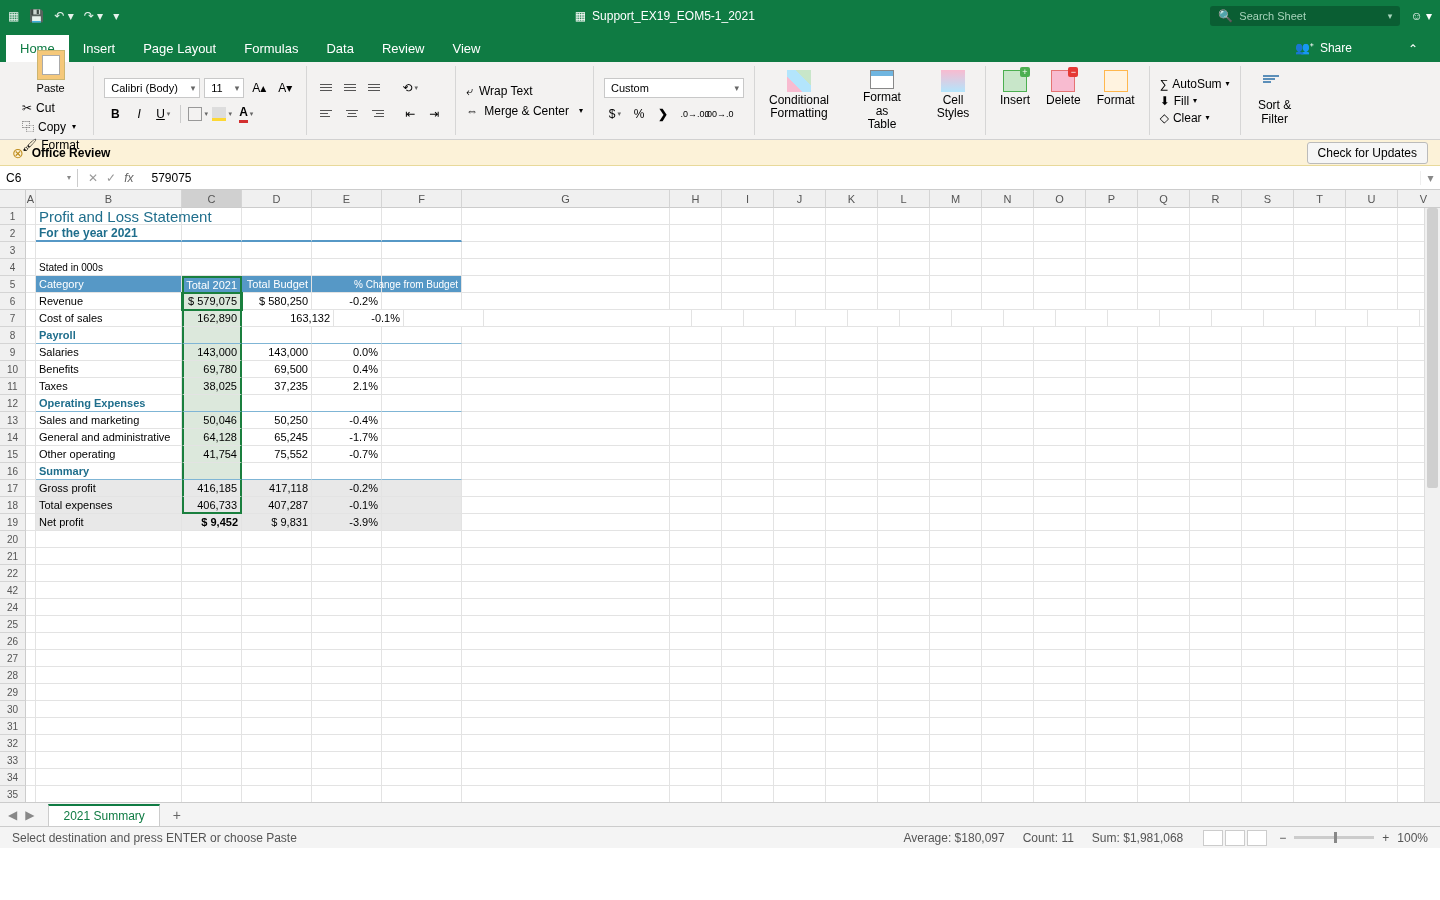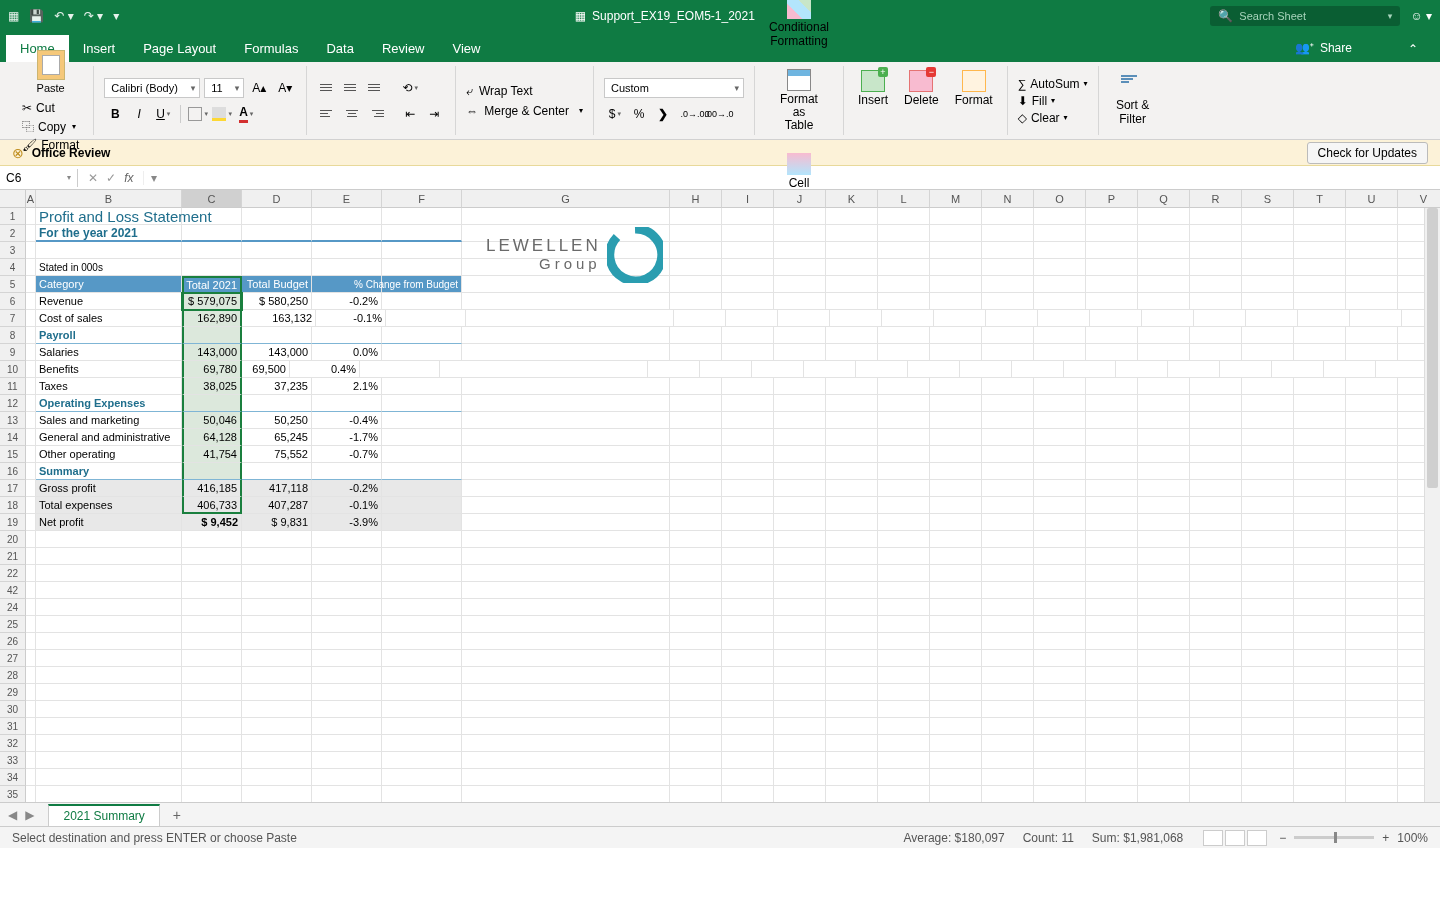--- a/index.html
+++ b/index.html
@@ -275,21 +275,21 @@
         <div class="fmt-btn">%</div>
         <div class="fmt-btn">
             <b>❯</b>
           </div>
         <div style="width:6px"></div>
         <div class="fmt-btn" style="font-size:9px">.0→.00</div>
         <div class="fmt-btn" style="font-size:9px">.00→.0</div>
       </div>
     </div>
   </div>
-  <div class="group" style="flex-direction:column;gap:17px">
+  <div class="group" style="flex-direction:row;gap:24px">
     <div class="big-btn">
         <div class="ic cond-ic"></div>
         <span style="width:60px">Conditional Formatting</span>
       </div>
     <div class="big-btn">
         <div class="ic table-ic"></div>
         <span style="width:42px">Format as Table</span>
       </div>
     <div class="big-btn">
         <div class="ic styles-ic"></div>
@@ -349,20 +349,21 @@
   <button class="btn">Check for Updates</button>
 </div>
 
 <div class="formula-bar">
   <div class="name-box">C6</div>
   <div class="fb-btns">
     <span>✕</span>
     <span>✓</span>
     <span class="fx">fx</span>
   </div>
+  <div class="formula-input">579075</div>
   <div class="fb-expand">▾</div>
 </div>
 
 <div class="grid-wrap">
   <div class="corner"></div>
   <div class="col-headers" id="col-headers">
       <div class="ch" style="width: 10px;">A</div>
       <div class="ch" style="width: 146px;">B</div>
       <div class="ch" style="width: 60px; background: rgb(208, 208, 208);">C</div>
       <div class="ch" style="width: 70px;">D</div>
@@ -416,29 +417,20 @@
       <div class="rh">28</div>
       <div class="rh">29</div>
       <div class="rh">30</div>
       <div class="rh">31</div>
       <div class="rh">32</div>
       <div class="rh">33</div>
       <div class="rh">34</div>
       <div class="rh">35</div>
     </div>
   <div class="cells" id="cells">
-    <div class="logo-wrap">
-      <div class="logo-text">
-        <div class="l1">LEWELLEN</div>
-        <div class="l2">Group</div>
-      </div>
-      <svg class="logo-arc" viewBox="0 0 56 56">
-          <path d="M28 2 A26 26 0 1 1 10 10" fill="none" stroke="#2a9db0" stroke-width="9" stroke-linecap="butt"></path>
-        </svg>
-    </div>
   <div class="row">
         <div class="cell c-A" style="width: 10px;"></div>
         <div class="cell c-B title-text" style="width: 146px; overflow: visible;">Profit and Loss Statement</div>
         <div class="cell c-C" style="width: 60px;"></div>
         <div class="cell c-D" style="width: 70px;"></div>
         <div class="cell c-E" style="width: 70px;"></div>
         <div class="cell c-F" style="width: 80px;"></div>
         <div class="cell c-G" style="width: 208px;"></div>
         <div class="cell c-std" style="width: 52px;"></div>
         <div class="cell c-std" style="width: 52px;"></div>
@@ -573,21 +565,21 @@
         <div class="cell c-std" style="width: 52px;"></div>
         <div class="cell c-std" style="width: 52px;"></div>
         <div class="cell c-std" style="width: 52px;"></div>
         <div class="cell c-std" style="width: 52px;"></div>
         <div class="cell c-std" style="width: 52px;"></div>
       </div>
       <div class="row">
         <div class="cell c-A" style="width: 10px;"></div>
         <div class="cell c-B" style="width: 146px;">Cost of sales</div>
         <div class="cell c-C sel-col r" style="width: 60px; border-left: 2px solid rgb(26, 127, 62); border-right: 2px solid rgb(26, 127, 62);">162,890</div>
-        <div class="cell c-D r" style="width: 74px;">163,132</div>
+        <div class="cell c-D r" style="width: 92px;">163,132</div>
         <div class="cell c-E r" style="width: 70px;">-0.1%</div>
         <div class="cell c-F" style="width: 80px;"></div>
         <div class="cell c-G" style="width: 208px;"></div>
         <div class="cell c-std" style="width: 52px;"></div>
         <div class="cell c-std" style="width: 52px;"></div>
         <div class="cell c-std" style="width: 52px;"></div>
         <div class="cell c-std" style="width: 52px;"></div>
         <div class="cell c-std" style="width: 52px;"></div>
         <div class="cell c-std" style="width: 52px;"></div>
         <div class="cell c-std" style="width: 52px;"></div>
@@ -645,21 +637,21 @@
         <div class="cell c-std" style="width: 52px;"></div>
         <div class="cell c-std" style="width: 52px;"></div>
         <div class="cell c-std" style="width: 52px;"></div>
         <div class="cell c-std" style="width: 52px;"></div>
         <div class="cell c-std" style="width: 52px;"></div>
       </div>
       <div class="row">
         <div class="cell c-A" style="width: 10px;"></div>
         <div class="cell c-B" style="width: 146px;">Benefits</div>
         <div class="cell c-C sel-col r" style="width: 60px; border-left: 2px solid rgb(26, 127, 62); border-right: 2px solid rgb(26, 127, 62);">69,780</div>
-        <div class="cell c-D r" style="width: 48px;">69,500</div>
+        <div class="cell c-D r" style="width: 70px;">69,500</div>
         <div class="cell c-E r" style="width: 70px;">0.4%</div>
         <div class="cell c-F" style="width: 80px;"></div>
         <div class="cell c-G" style="width: 208px;"></div>
         <div class="cell c-std" style="width: 52px;"></div>
         <div class="cell c-std" style="width: 52px;"></div>
         <div class="cell c-std" style="width: 52px;"></div>
         <div class="cell c-std" style="width: 52px;"></div>
         <div class="cell c-std" style="width: 52px;"></div>
         <div class="cell c-std" style="width: 52px;"></div>
         <div class="cell c-std" style="width: 52px;"></div>

